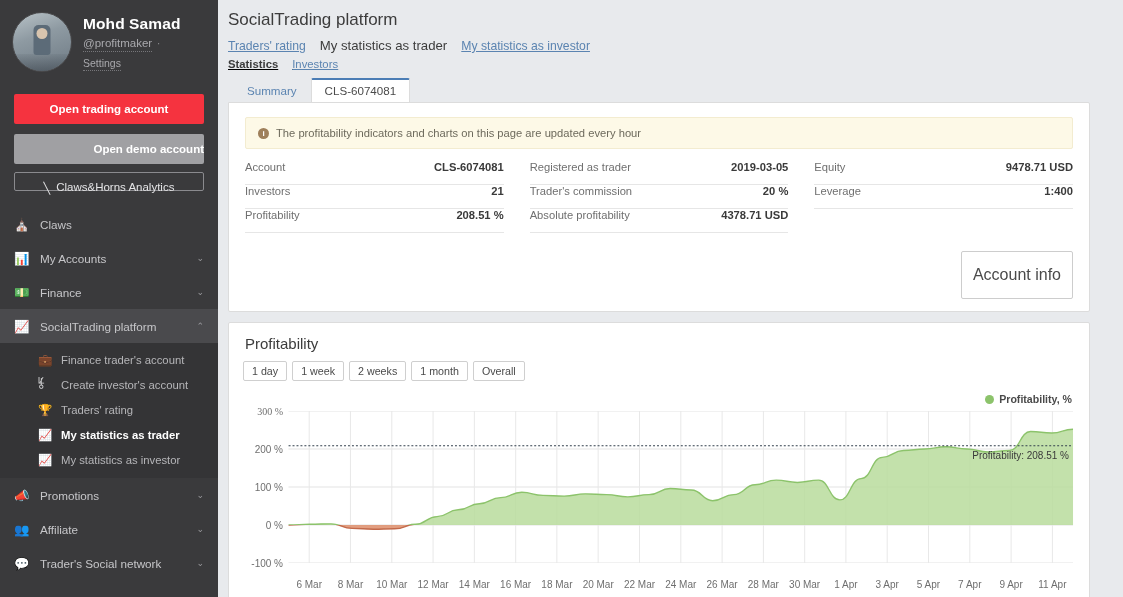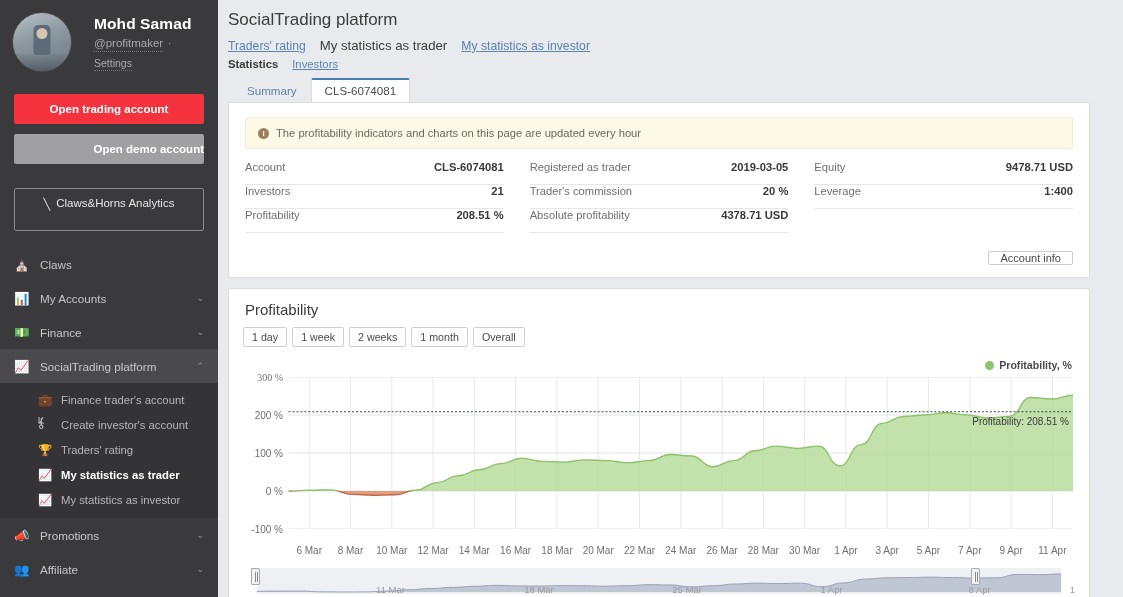--- a/index.html
+++ b/index.html
@@ -33,36 +33,36 @@
   .avatar .head {
     position: absolute; left: 50%; top: 26%;
     transform: translateX(-50%);
     width: 11px; height: 11px; border-radius: 50%;
     background: #d8c4ae;
   }
   .avatar .ground {
     position: absolute; left: 0; bottom: 0; width: 100%; height: 30%;
     background: linear-gradient(180deg,rgba(90,100,108,.15),rgba(60,68,76,.55));
   }
-  .pinfo { margin-left: 22px; min-width: 0; }
+  .pinfo { margin-left: 11px; min-width: 0; }
   .pname { font-size: 15.5px; color: #fff; font-weight: bold; letter-spacing: .1px; line-height: 19px; }
   .phandle { font-size: 11.5px; color: #a9a9ad; border-bottom: 1px dotted #76767a; display: inline-block; line-height: 15px; margin-top: 1px; }
   .pdot { font-size: 11px; color: #8a8a8e; }
   .psettings { font-size: 10.5px; color: #a9a9ad; border-bottom: 1px dotted #76767a; display: inline-block; margin-top: 5px; line-height: 13px; }
 
   .btn-block {
     display: block; margin: 5px 14px; height: 30px; line-height: 30px;
     text-align: center; font-size: 11.5px; font-weight: bold;
     border-radius: 2px; cursor: pointer; color: #fff; user-select: none;
   }
   .btn-red { background: #f5333f; margin-top: 12px; }
   .btn-grey { background: #a0a0a3; margin-top: 10px; text-align: right; }
   .btn-outline {
     background: transparent; border: 1px solid #8a8a8e; color: #e4e4e6;
-    font-weight: normal; margin-top: 24px; height: 43px; line-height: 29px;
+    font-weight: normal; margin-top: 8px; height: 19px; line-height: 29px;
   }
   .btn-outline .ico { margin-right: 6px; font-size: 11px; vertical-align: -1px; }
 
   .nav { margin-top: 16px; }
   .nav-item {
     display: flex; align-items: center;
     height: 34px; padding: 0 14px 0 14px;
     font-size: 11.7px; color: #c6c6c9; cursor: pointer; position: relative;
   }
   .nav-item .ico {
@@ -84,21 +84,21 @@
     flex: 1 1 auto; height: 597px; background: #e8eaed;
     overflow: hidden; position: relative;
   }
   .content { padding: 8px 33px 0 10px; }
   .page-title { font-size: 17px; color: #3c3c3c; font-weight: normal; padding: 2px 0 8px 0; }
 
   .links-row { display: flex; align-items: baseline; gap: 14px; padding-bottom: 3px; }
   .lnk { font-size: 12.2px; color: #5b84b1; text-decoration: underline; cursor: pointer; }
   .lnk.cur { color: #3c3c3c; text-decoration: none; font-size: 13.2px; }
 
-  .subnav-row { display: flex; align-items: baseline; gap: 14px; padding: 2px 0 8px 0; }
+  .subnav-row { display: flex; align-items: baseline; gap: 14px; padding: 2px 0 8px 0; text-decoration: underline; }
   .subnav { font-size: 11.3px; color: #5b84b1; text-decoration: underline; cursor: pointer; }
   .subnav.cur { color: #3c3c3c; text-decoration: none; font-weight: bold; }
 
   .tabs { display: flex; align-items: flex-end; height: 25px; margin-left: 5px; }
   .tab {
     font-size: 11.6px; padding: 5px 13px 6px 13px; color: #5b84b1; cursor: pointer;
     border: 1px solid transparent; border-bottom: none;
   }
   .tab.active {
     background: #fff; color: #4a4a4a;
@@ -124,22 +124,22 @@
     display: flex; align-items: baseline; height: 24px;
     border-bottom: 1px solid #e6e6e6; font-size: 11.2px;
   }
   .kv .k { color: #6f6f6f; white-space: nowrap; }
   .kv .fill { flex: 1 1 auto; }
   .kv .v { color: #3a3a3a; font-weight: bold; white-space: nowrap; }
   .kv.blank { border-bottom: none; }
 
   .acct-btn-row { display: flex; justify-content: flex-end; padding-top: 16px; }
   .acct-btn {
-    font-size: 11px; color: #4a4a4a; background: #fff;
-    border: 1px solid #cdcdcd; border-radius: 2px; padding: 0 11px; cursor: pointer;
+    font-size: 16px; color: #4a4a4a; background: #fff;
+    border: 1px solid #cdcdcd; border-radius: 2px; padding: 14px 11px; cursor: pointer;
   }
 
   .card2 { background: #fff; border: 1px solid #dcdcdc; border-radius: 2px; margin-top: 10px; padding: 10px 14px 6px 14px; }
   .sec-title { font-size: 15px; color: #3c3c3c; padding: 2px 0 9px 2px; }
   .pills { display: flex; gap: 5px; padding-bottom: 4px; }
   .pill {
     font-size: 10.7px; color: #4a4a4a; background: #fff;
     border: 1px solid #cfcfcf; border-radius: 2px; padding: 3px 8px; cursor: pointer;
   }
 

